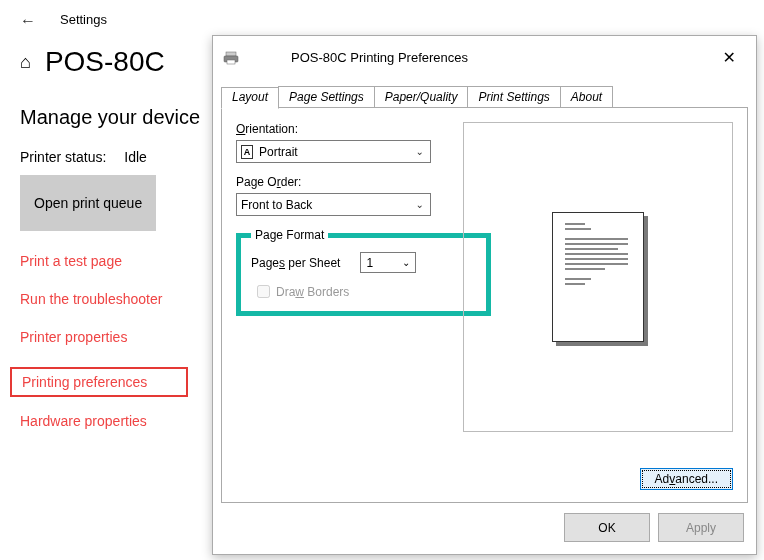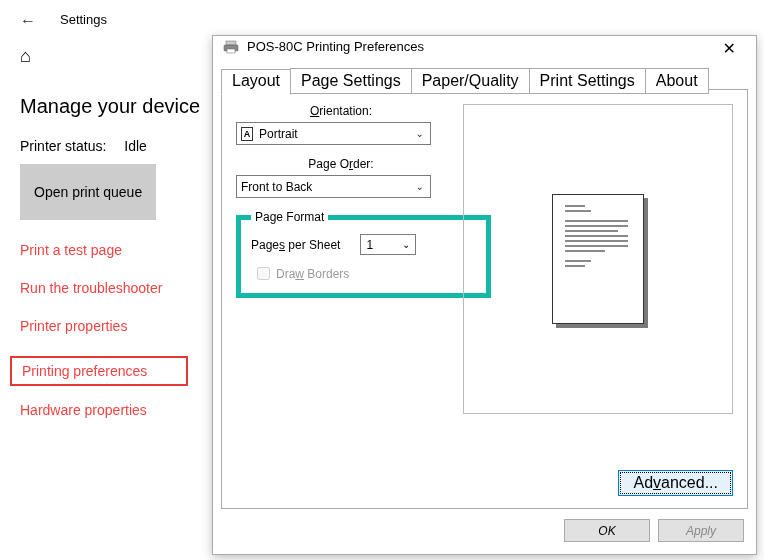--- a/index.html
+++ b/index.html
@@ -69,23 +69,24 @@
       left: 212px; top: 35px;
       width: 545px; height: 520px;
       background: #fff;
       border: 1px solid #aaa;
       box-shadow: 0 3px 10px rgba(0,0,0,0.25);
       display: flex;
       flex-direction: column;
     }
     .titlebar {
       display: flex;
-      align-items: flex-start;
-      padding: 3px 10px;
+      align-items: center;
+      padding: 12px 10px;
       font-size: 13px;
+      gap: 44px;
     }
     .titlebar .printer-icon {
       width: 16px; height: 16px;
       display: inline-flex;
       align-items: center; justify-content: center;
       margin-right: 8px;
     }
     .titlebar-title { flex: 1; }
     .close-x { font-size: 16px; padding: 0 10px; cursor: pointer; font-family: Arial; }
 
@@ -93,21 +94,22 @@
       margin: 6px 8px 0 8px;
       border: 1px solid #aaa;
       flex: 1;
       position: relative;
       background: #fff;
     }
     .tabstrip {
       position: absolute;
       top: -22px; left: -1px;
       display: flex;
-      font-size: 16px;
+      font-size: 12px;
+      font-style: italic;
     }
     .tab {
       border: 1px solid #aaa;
       padding: 3px 10px;
       background: #fff;
       cursor: pointer;
       margin-right: -1px;
       position: relative;
     }
     .tab.active {
@@ -118,21 +120,21 @@
     }
     .tab-body {
       padding: 14px;
       height: 100%;
       position: relative;
     }
     .left-col {
       width: 210px;
       float: left;
     }
-    .lbl { font-size: 12px; margin-bottom: 4px; text-align: center; }
+    .lbl { font-size: 12px; margin-bottom: 4px; }
     .underlined { text-decoration: underline; }
     .dropdown {
       display: flex;
       align-items: center;
       border: 1px solid #7a7a7a;
       width: 195px;
       height: 23px;
       padding: 0 4px;
       font-size: 12px;
       background: #fff;
@@ -219,51 +221,51 @@
     .pblock { margin-top: 8px; }
 
     .advanced-btn {
       position: absolute;
       right: 14px; bottom: 12px;
       border: 1px solid #0078d4;
       outline: 1px dotted #000;
       outline-offset: -3px;
       background: #e5f1fb;
       padding: 3px 14px;
-      font-size: 16px;
+      font-size: 12px;
       cursor: pointer;
     }
 
     .button-row {
       display: flex;
       justify-content: flex-end;
       gap: 8px;
       padding: 10px 12px 12px 12px;
     }
     .button-row button {
       width: 86px;
-      height: 23px;
+      height: 29px;
       font-size: 12px;
       border: 1px solid #aaa;
       background: #e1e1e1;
       cursor: pointer;
-      font-style: italic;
     }
     .button-row button.disabled { color: #888; cursor: default; }
   </style>
 </head>
 <body>
 
 <div class="settings-page">
   <div class="back-row">
     <span class="back-arrow">←</span>
     <span>Settings</span>
   </div>
   <div class="home-row">
     <span class="home-icon">⌂</span>
+    <span class="printer-title">POS-80C</span>
   </div>
   <div class="section-head">Manage your device</div>
   <div class="status-row">
     <span>Printer status:</span>
     <span>Idle</span>
   </div>
   <button class="open-queue-btn">Open print queue</button>
   <a class="link">Print a test page</a>
   <a class="link">Run the troubleshooter</a>
   <a class="link">Printer properties</a>

